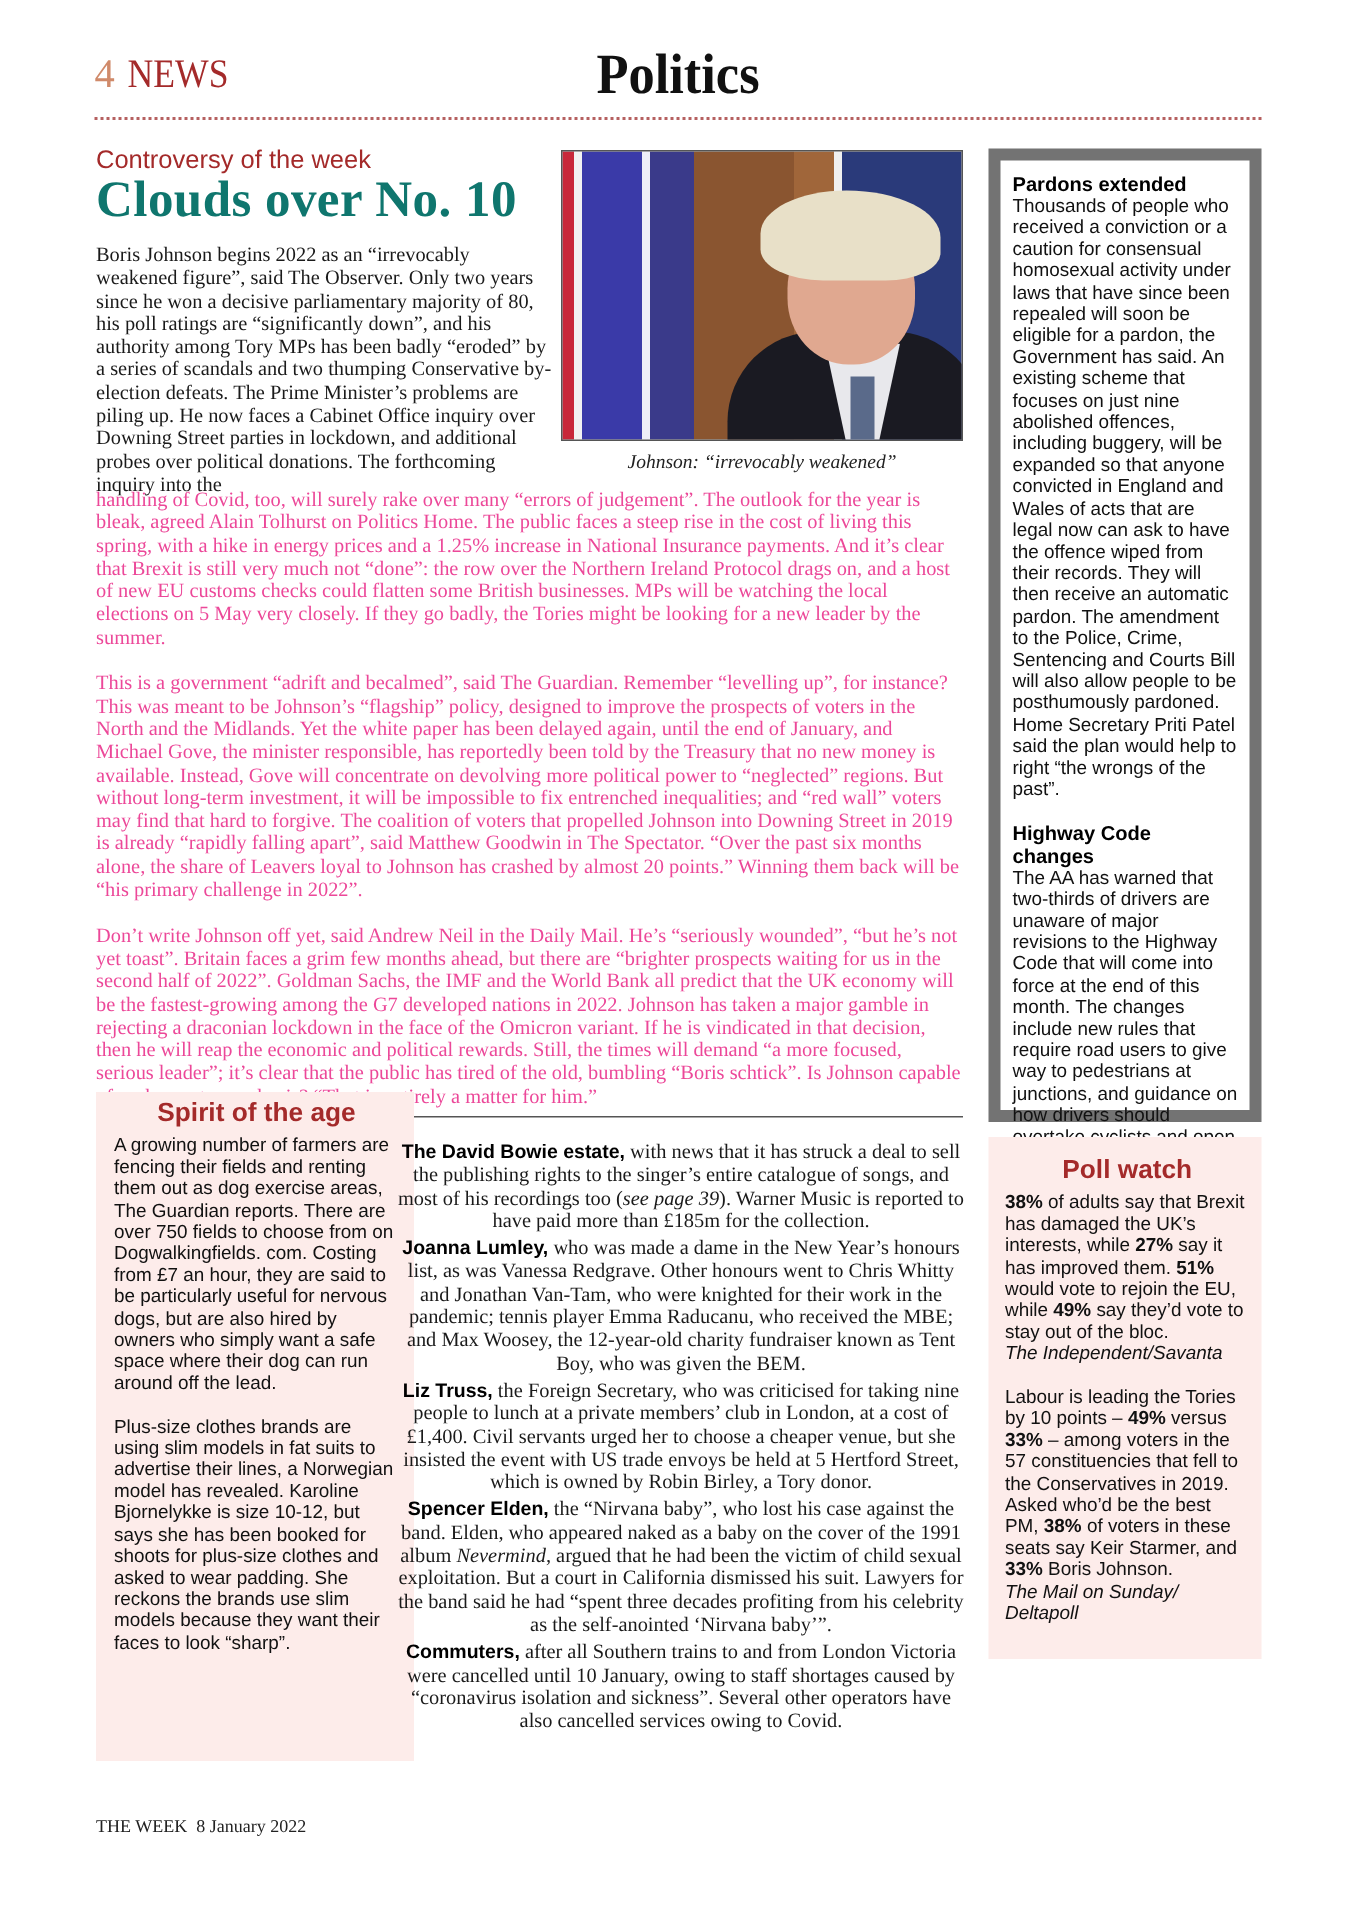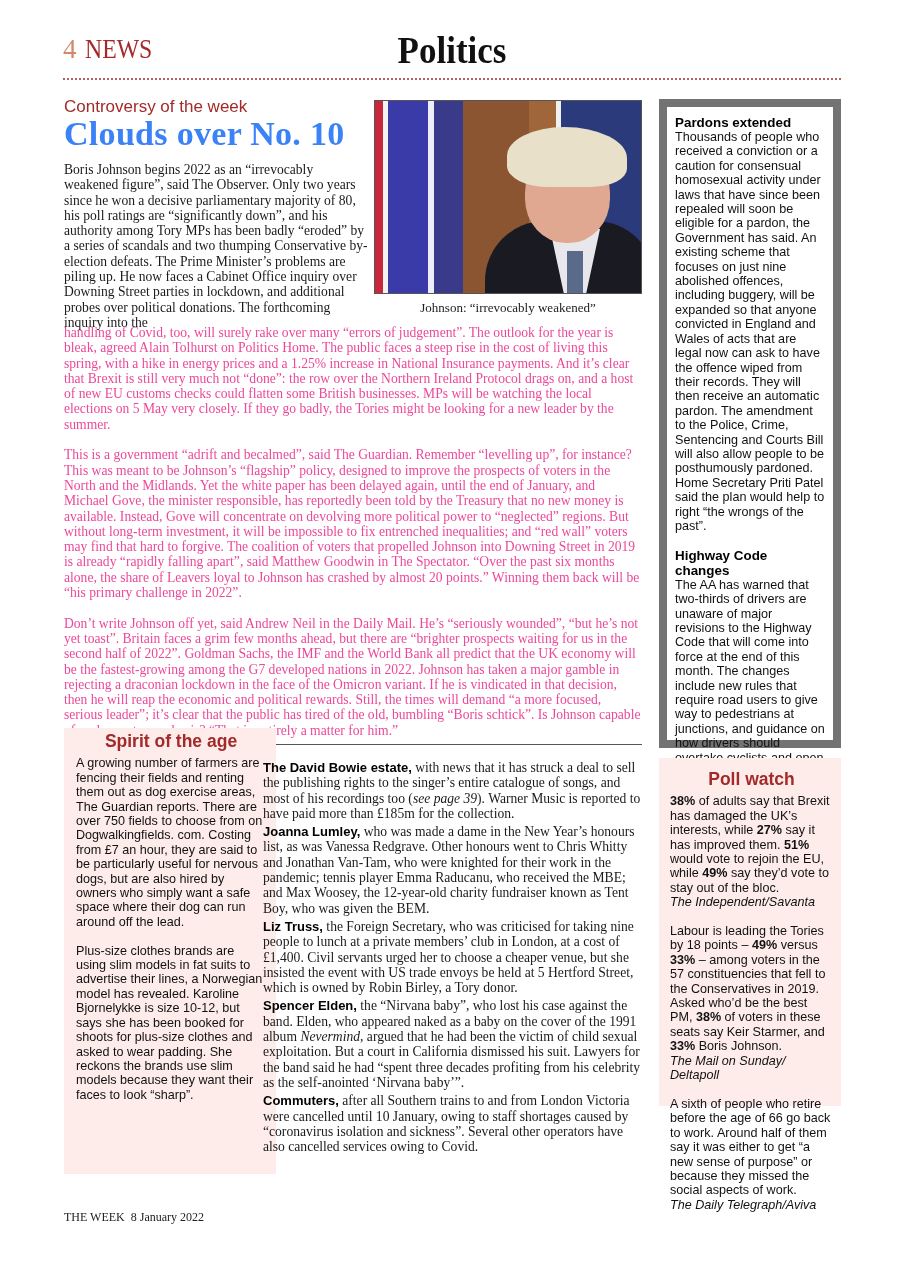--- a/index.html
+++ b/index.html
@@ -7,30 +7,30 @@
   body { position: relative; font-family: "Liberation Serif", "DejaVu Serif", serif; color: #1a1a1a; }
 
   .page-header { position: absolute; left: 63px; top: 28px; width: 778px; height: 52px; }
   .section-num { position: absolute; left: 0; top: 6px; font-family: "Liberation Serif", serif; font-size: 27px; color: #d08a6a; letter-spacing: 0.5px; }
   .section-name { position: absolute; left: 22px; top: 6px; font-family: "Liberation Serif", serif; font-size: 27px; color: #a42a2a; transform: scaleX(0.88); transform-origin: left; }
   .page-title { position: absolute; left: 0; right: 0; top: 0; text-align: center; font-family: "Liberation Serif", serif; font-size: 38px; font-weight: bold; color: #111; transform: scaleX(0.92); }
   .dotted-rule { position: absolute; left: 63px; top: 78px; width: 778px; border-top: 2px dotted #b56060; }
 
   
   .kicker { position: absolute; left: 64px; top: 97px; font-family: "Liberation Sans", sans-serif; font-size: 17px; color: #a42a2a; }
-  .headline { position: absolute; left: 64px; top: 115px; font-family: "Liberation Serif", serif; font-size: 34px; color: #3b82f6; letter-spacing: 0.3px; text-align: center; }
+  .headline { position: absolute; left: 64px; top: 115px; font-family: "Liberation Serif", serif; font-size: 34px; color: #0f766e; letter-spacing: 0.3px; text-align: center; }
   .lead-col { position: absolute; left: 64px; top: 162px; width: 306px; font-size: 13.6px; line-height: 15.3px; color: #1a1a1a; }
   .photo { position: absolute; left: 374px; top: 100px; width: 268px; height: 194px; border: 1px solid #555; overflow: hidden;
     background: linear-gradient(90deg, #c8283a 0 3%, #f2f2f2 3% 5%, #3a3aa8 5% 20%, #eeeef8 20% 22%, #3a3a8a 22% 33%, #8a5530 33% 58%, #a0663a 58% 68%, #f0f0f0 68% 70%, #2a3a7a 70% 100%); }
   .photo .person-body { position: absolute; left: 110px; top: 120px; width: 170px; height: 90px; background: #1a1a22; border-radius: 60px 60px 0 0; }
   .photo .person-shirt { position: absolute; left: 175px; top: 128px; width: 50px; height: 70px; background: #e8e8ec; clip-path: polygon(0 0, 100% 0, 70% 100%, 30% 100%); }
   .photo .person-tie { position: absolute; left: 192px; top: 150px; width: 16px; height: 50px; background: #5a6a8a; }
   .photo .person-face { position: absolute; left: 150px; top: 50px; width: 85px; height: 92px; background: #e0a890; border-radius: 45% 45% 48% 48%; }
   .photo .person-hair { position: absolute; left: 132px; top: 26px; width: 120px; height: 60px; background: #e8e0c8; border-radius: 55% 60% 35% 40%; }
-  .caption { position: absolute; left: 374px; top: 300px; width: 268px; text-align: center; font-size: 13px; color: #222; }
+  .caption { position: absolute; left: 374px; top: 300px; width: 268px; text-align: center; font-style: italic; font-size: 13px; color: #222; }
   .body-full { position: absolute; left: 64px; top: 325px; width: 578px; font-size: 13.6px; line-height: 15.3px; color: #ec4899; }
   .body-full p { margin-bottom: 15.3px; }
   .body-full p:last-child { margin-bottom: 14px; }
   .article-rule { position: absolute; left: 64px; top: 744px; width: 578px; border-top: 1.5px solid #555; }
 
   
   .side-box { position: absolute; left: 659px; top: 99px; width: 182px; height: 649px; border: 8px solid #737373; padding: 8px 8px 0 8px; font-family: "Liberation Sans", sans-serif; font-size: 12.6px; line-height: 14.4px; color: #111; }
   .side-box h3 { font-family: "Liberation Sans", sans-serif; font-weight: bold; font-size: 13.4px; line-height: 15px; color: #000; }
   .side-box p { margin-bottom: 14.4px; }
 
@@ -38,21 +38,21 @@
   .pink-box { position: absolute; background: #fdecea; font-family: "Liberation Sans", sans-serif; font-size: 12.6px; line-height: 14.4px; color: #111; }
   .pink-box h2 { font-family: "Liberation Sans", sans-serif; font-weight: bold; font-size: 17.5px; color: #a42a2a; text-align: center; margin-bottom: 8px; }
   .pink-box p { margin-bottom: 14.4px; }
   .spirit-box { left: 64px; top: 728px; width: 212px; height: 446px; padding: 6px 10px 0 12px; }
   .poll-box { left: 659px; top: 758px; width: 182px; height: 348px; padding: 14px 8px 0 11px; }
   .poll-box b { font-weight: bold; }
   .poll-box i { font-style: italic; }
 
   .week-col { position: absolute; left: 263px; top: 760px; width: 382px; font-family: "Liberation Serif", serif; font-size: 13.6px; line-height: 15.3px; color: #1a1a1a; }
   .week-col h2 { font-family: "Liberation Sans", sans-serif; font-weight: normal; font-size: 16.5px; color: #a42a2a; line-height: 18px; }
-  .week-col p { margin-bottom: 3px; }
+  .week-col p { margin-bottom: 3px; text-align: center; }
   .week-col .lead-name { font-family: "Liberation Sans", sans-serif; font-weight: bold; font-size: 13px; color: #000; }
   .week-col .bad-head { margin-top: 14px; }
 
   .footer { position: absolute; left: 64px; top: 1210px; font-family: "Liberation Serif", serif; font-size: 12px; color: #222; }
 </style>
 </head>
 <body>
 
 <div class="page-header">
   <span class="section-num">4</span>
@@ -99,19 +99,18 @@
   <p><span class="lead-name">Joanna Lumley,</span><span> who was made a dame in the New Year’s honours list, as was Vanessa Redgrave. Other honours went to Chris Whitty and Jonathan Van-Tam, who were knighted for their work in the pandemic; tennis player Emma Raducanu, who received the MBE; and Max Woosey, the 12-year-old charity fundraiser known as Tent Boy, who was given the BEM.</span></p>
 
   <p><span class="lead-name">Liz Truss,</span><span> the Foreign Secretary, who was criticised for taking nine people to lunch at a private members’ club in London, at a cost of £1,400. Civil servants urged her to choose a cheaper venue, but she insisted the event with US trade envoys be held at 5 Hertford Street, which is owned by Robin Birley, a Tory donor.</span></p>
   <p><span class="lead-name">Spencer Elden,</span><span> the “Nirvana baby”, who lost his case against the band. Elden, who appeared naked as a baby on the cover of the 1991 album </span><i>Nevermind</i><span>, argued that he had been the victim of child sexual exploitation. But a court in California dismissed his suit. Lawyers for the band said he had “spent three decades profiting from his celebrity as the self-anointed ‘Nirvana baby’”.</span></p>
   <p><span class="lead-name">Commuters,</span><span> after all Southern trains to and from London Victoria were cancelled until 10 January, owing to staff shortages caused by “coronavirus isolation and sickness”. Several other operators have also cancelled services owing to Covid.</span></p>
 </section>
 
 <section class="pink-box poll-box">
   <h2>Poll watch</h2>
   <p><b>38%</b><span> of adults say that Brexit has damaged the UK’s interests, while </span><b>27%</b><span> say it has improved them. </span><b>51%</b><span> would vote to rejoin the EU, while </span><b>49%</b><span> say they’d vote to stay out of the bloc.</span><br><i>The Independent/Savanta</i></p>
-  <p><span>Labour is leading the Tories by 18 points – </span><b>49%</b><span> versus </span><b>33%</b><span> – among voters in the 57 constituencies that fell to the Conservatives in 2019. Asked who’d be the best PM, </span><b>38%</b><span> of voters in these seats say Keir Starmer, and </span><b>33%</b><span> Boris Johnson.</span><br><i>The Mail on Sunday/ Deltapoll</i></p>
-  <p><span>A sixth of people who retire before the age of 66 go back to work. Around half of them say it was either to get “a new sense of purpose” or because they missed the social aspects of work.</span><br><i>The Daily Telegraph/Aviva</i></p>
+  <p><span>Labour is leading the Tories by 10 points – </span><b>49%</b><span> versus </span><b>33%</b><span> – among voters in the 57 constituencies that fell to the Conservatives in 2019. Asked who’d be the best PM, </span><b>38%</b><span> of voters in these seats say Keir Starmer, and </span><b>33%</b><span> Boris Johnson.</span><br><i>The Mail on Sunday/ Deltapoll</i></p>
 </section>
 
 <div class="footer">
   <span>THE WEEK</span>&nbsp;&nbsp;<span>8 January 2022</span>
 </div>
 
 </body></html>

